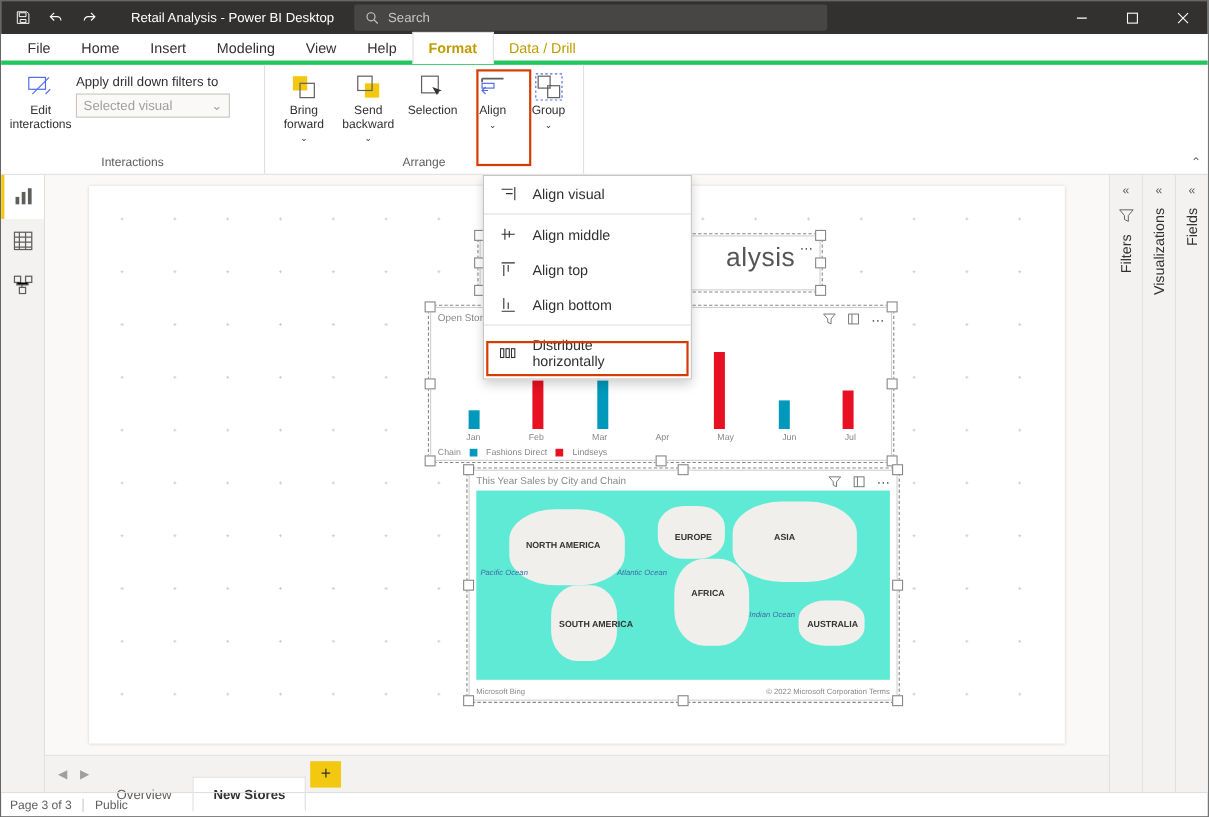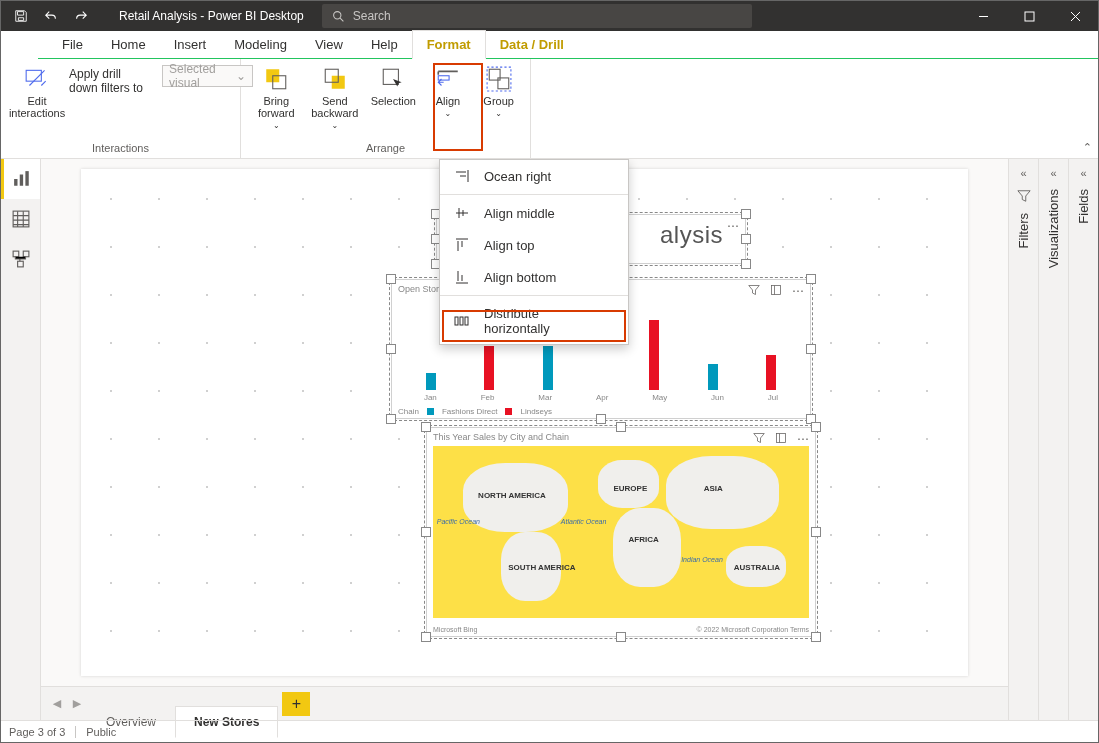--- a/index.html
+++ b/index.html
@@ -9,24 +9,24 @@
 .titlebar { height: 30px; background: #323130; color: #fff; display: flex; align-items: center; font-size: 12px; }
 .titlebar .qat { display: flex; gap: 2px; padding: 0 6px; }
 .titlebar .qat .qbtn { width: 28px; height: 28px; display: flex; align-items: center; justify-content: center; color: #fff; }
 .titlebar .title { padding: 0 18px; white-space: nowrap; }
 .titlebar .search { flex: 0 0 430px; background: #484644; height: 24px; border-radius: 2px; display: flex; align-items: center; gap: 8px; padding: 0 10px; color: #c8c6c4; }
 .titlebar .spacer { flex: 1; }
 .titlebar .winctl { display: flex; }
 .titlebar .winctl .wbtn { width: 46px; height: 30px; display: flex; align-items: center; justify-content: center; color: #fff; }
 
 
-.menutabs { height: 28px; background: #fff; border-bottom: 1px solid #22c55e; display: flex; align-items: flex-end; padding-left: 10px; font-size: 13px; margin-left: 37px; }
+.menutabs { height: 28px; background: #fff; border-bottom: 4px solid #22c55e; display: flex; align-items: center; padding-left: 10px; font-size: 13px; }
 .menutabs .tab { padding: 6px 14px; color: #323130; cursor: pointer; }
 .menutabs .tab.active { border: 1px solid #e1dfdd; border-bottom: 1px solid #fff; background: #fff; color: #c19c00; font-weight: 600; margin-bottom: -1px; }
-.menutabs .tab.second { color: #c19c00; font-weight: 700; }
+.menutabs .tab.second { color: #c19c00; font-weight: 400; }
 
 
 .ribbon { height: 100px; background: #fff; border-bottom: 1px solid #e1dfdd; display: flex; position: relative; }
 .rgroup { display: flex; flex-direction: column; border-right: 1px solid #e1dfdd; padding: 4px 8px 2px 8px; }
 .rgroup .row { display: flex; gap: 4px; flex: 1; align-items: flex-start; }
 .rgroup .glabel { text-align: center; font-size: 11px; color: #605e5c; padding-bottom: 2px; }
 .rbtn { display: flex; flex-direction: column; align-items: center; justify-content: flex-start; width: 56px; padding: 2px; font-size: 11px; color: #323130; text-align: center; gap: 2px; }
 .rbtn .ric { width: 28px; height: 28px; display: flex; align-items: center; justify-content: center; }
 .drill-lbl { font-size: 12px; color: #323130; padding: 2px 0; }
 .drill-sel { width: 140px; height: 22px; border: 1px solid #c8c6c4; background: #faf9f8; font-size: 12px; color: #a19f9d; padding: 0 6px; display: flex; align-items: center; justify-content: space-between; }
@@ -53,21 +53,21 @@
 
 .titleviz { font-size: 24px; color: #555; text-align: center; padding-top: 6px; }
 .chart-title { font-size: 9px; color: #888; padding: 4px 6px; }
 .bars { position: absolute; left: 10px; right: 10px; top: 26px; bottom: 28px; display: flex; align-items: flex-end; justify-content: space-around; }
 .bars .bpair { display: flex; gap: 2px; align-items: flex-end; }
 .bars .bar { width: 10px; }
 .xax { position: absolute; left: 10px; right: 10px; bottom: 16px; display: flex; justify-content: space-around; font-size: 8px; color: #888; }
 .legend { position: absolute; left: 6px; bottom: 2px; font-size: 8px; color: #888; display: flex; gap: 8px; align-items: center; }
 .legend .sw { width: 7px; height: 7px; display: inline-block; }
 
-.worldmap { position: absolute; inset: 18px 6px 18px 6px; background: #fde047; overflow: hidden; }
+.worldmap { position: absolute; inset: 18px 6px 18px 6px; background: #5eead4; overflow: hidden; }
 .landmass { position: absolute; background: #f0efec; border-radius: 40%; }
 .maplabel { position: absolute; font-size: 8px; font-weight: 700; color: #333; }
 .oceanlabel { position: absolute; font-size: 7px; font-style: italic; color: #3c6da8; }
 .mapfoot { position: absolute; left: 6px; right: 6px; bottom: 3px; display: flex; justify-content: space-between; font-size: 7px; color: #888; }
 
 
 .dropdown { position: absolute; background: #fff; border: 1px solid #c8c6c4; box-shadow: 0 4px 10px rgba(0,0,0,.2); z-index: 100; }
 .dropdown .ditem { display: flex; align-items: center; gap: 14px; padding: 8px 28px 8px 14px; font-size: 13px; color: #323130; }
 .dropdown .ditem .dic { width: 16px; height: 16px; display: flex; align-items: center; justify-content: center; color: #323130; }
 .dropdown .sep { height: 1px; background: #e1dfdd; margin: 2px 0; }
@@ -157,21 +157,21 @@
       <div class="rbtn">
         <div class="ric">
             <svg width="26" height="26" viewBox="0 0 24 24">
               <rect x="2" y="4" width="14" height="10" fill="none" stroke="#4f6bed"></rect>
               <path d="M5 18l14-14" stroke="#4f6bed"></path>
               <path d="M16 18l4-4" stroke="#4f6bed"></path>
             </svg>
           </div>
         <span style="line-height:1.1">Edit interactions</span>
       </div>
-      <div style="display:flex;flex-direction:row;gap:14px;padding-top:2px">
+      <div style="display:flex;flex-direction:column;gap:2px;padding-top:2px">
         <div class="drill-lbl">Apply drill down filters to</div>
         <div class="drill-sel">
           <span>Selected visual</span>
           <span>⌄</span>
         </div>
       </div>
     </div>
     <div class="glabel">Interactions</div>
   </div>
 
@@ -391,21 +391,21 @@
         </div>
       </div>
 
       <div class="dropdown" style="left:398px;top:0;width:190px">
         <div class="ditem">
             <span class="dic">
               <svg width="16" height="16">
                 <path d="M14 2v12M2 4h10M6 8h6" stroke="#323130" fill="none"></path>
               </svg>
             </span>
-            <span>Ocean right</span>
+            <span>Align visual</span>
           </div>
         <div class="sep"></div>
         <div class="ditem">
             <span class="dic">
               <svg width="16" height="16">
                 <path d="M2 8h12M5 3v10M9 5v6" stroke="#323130" fill="none"></path>
               </svg>
             </span>
             <span>Align middle</span>
           </div>

